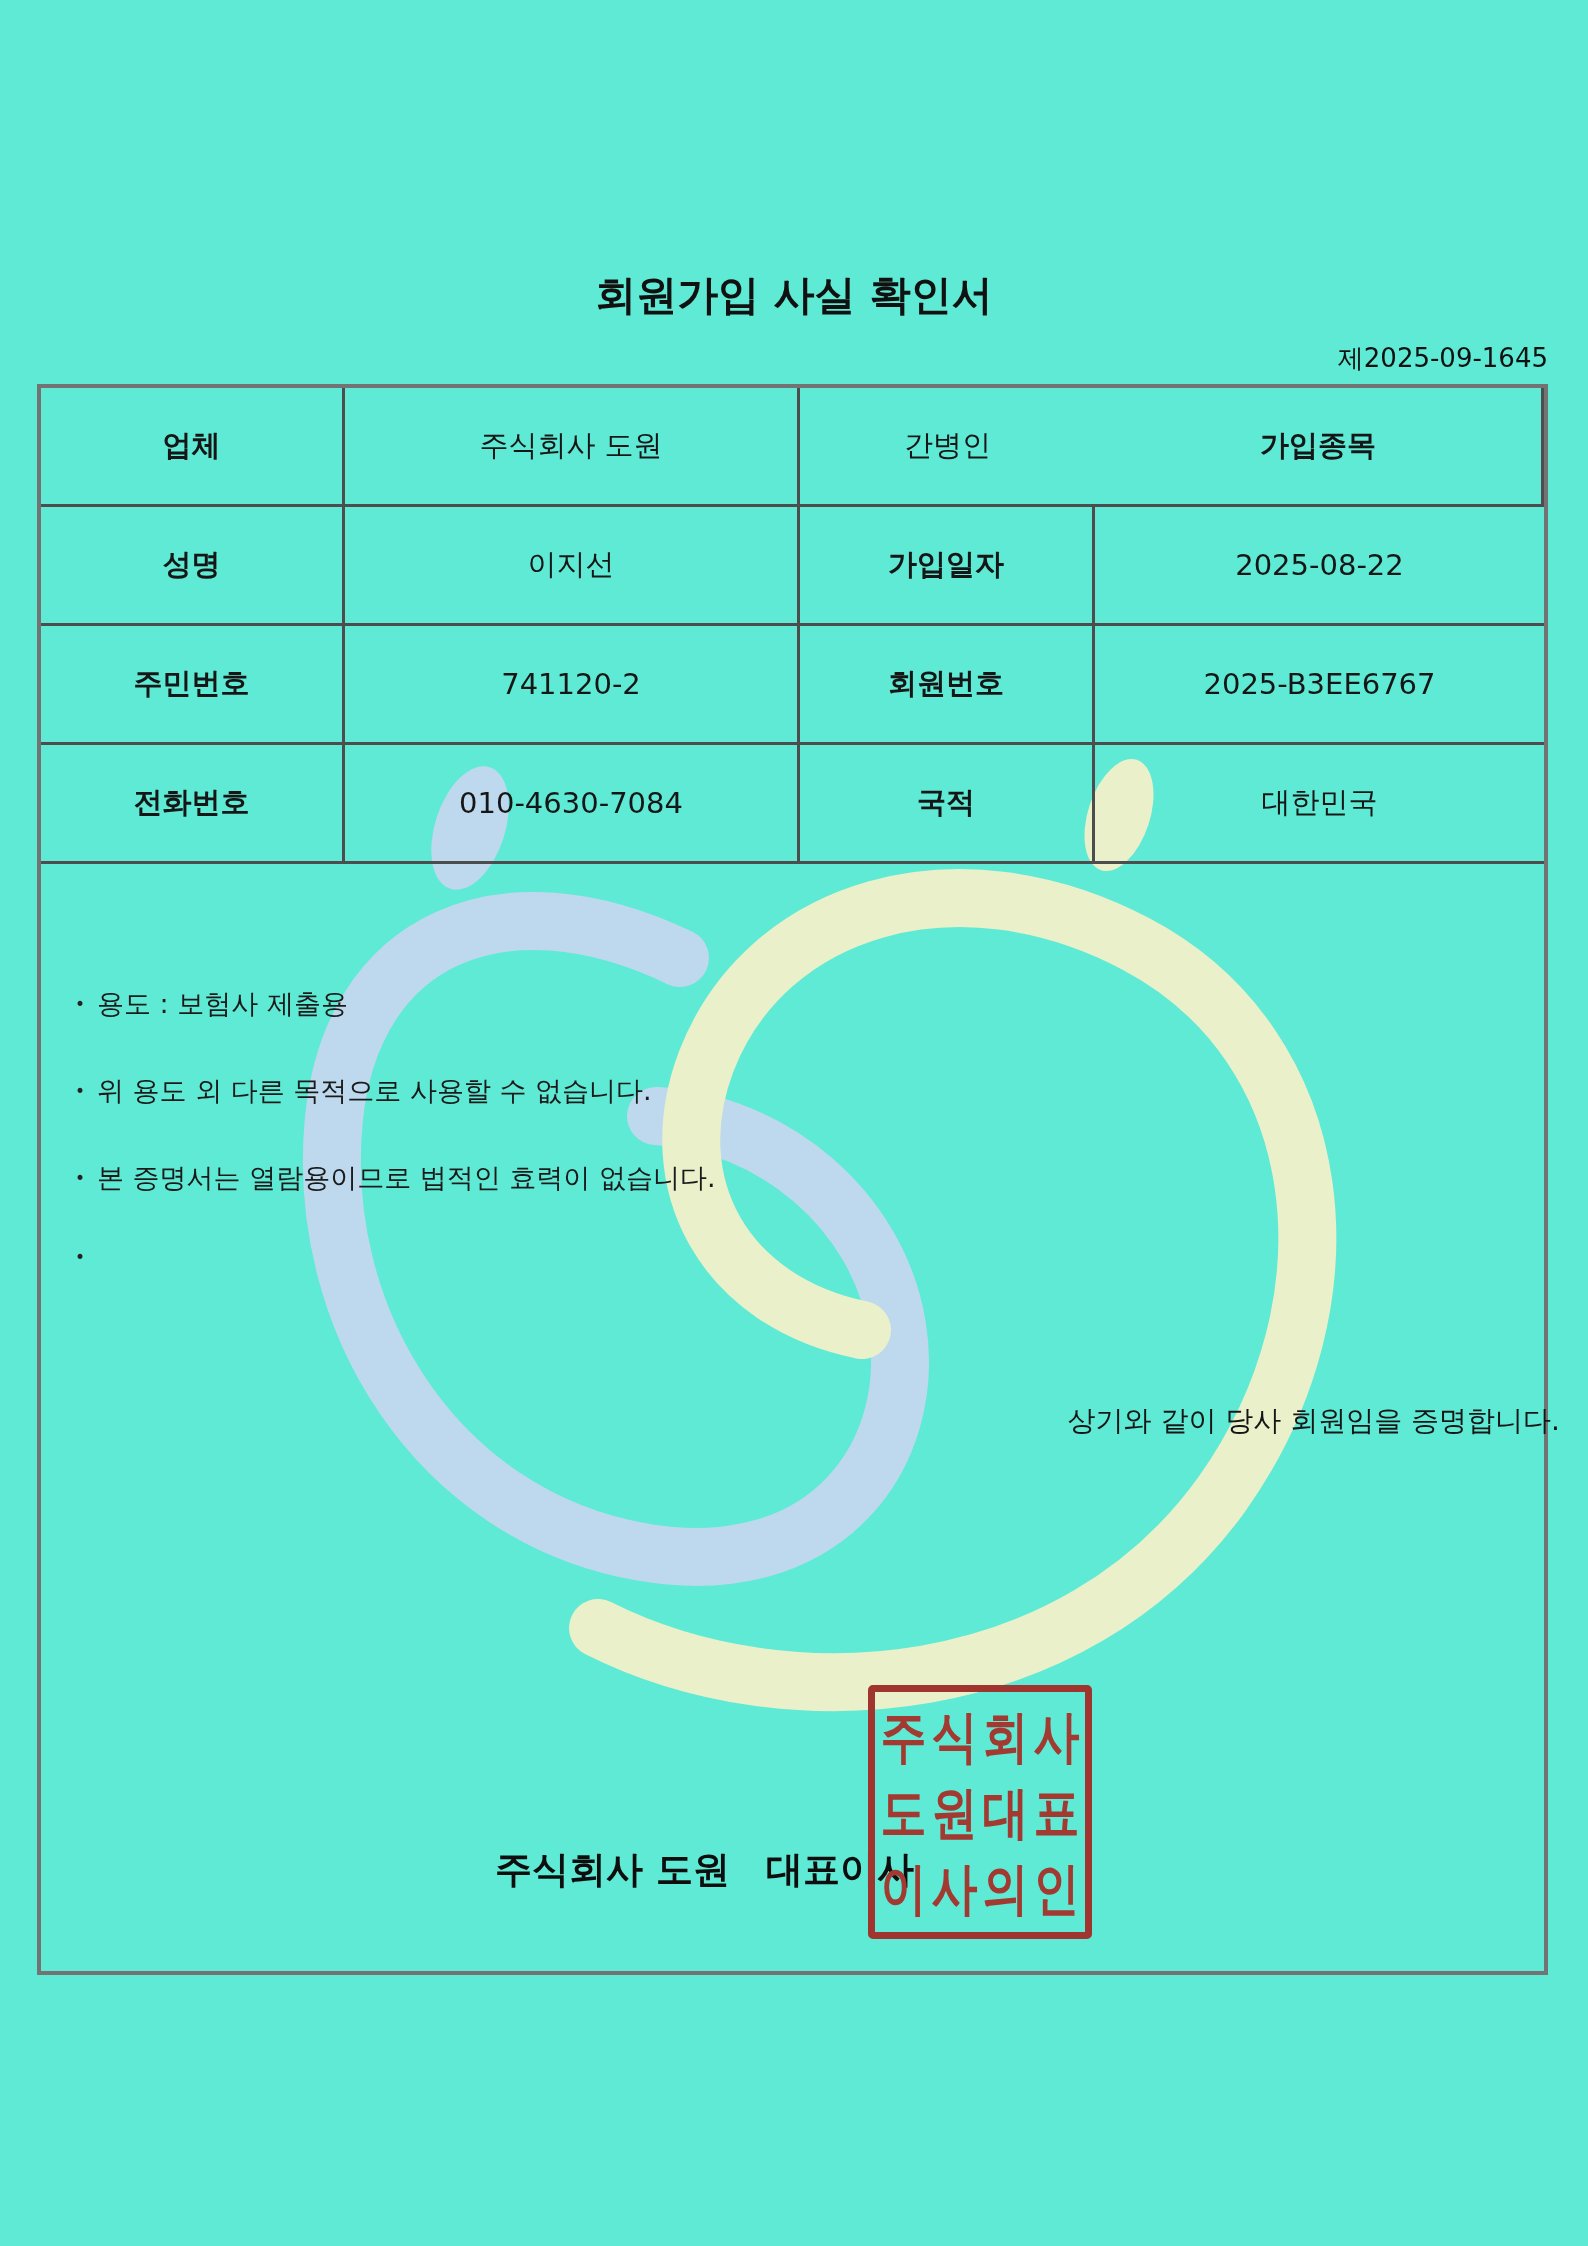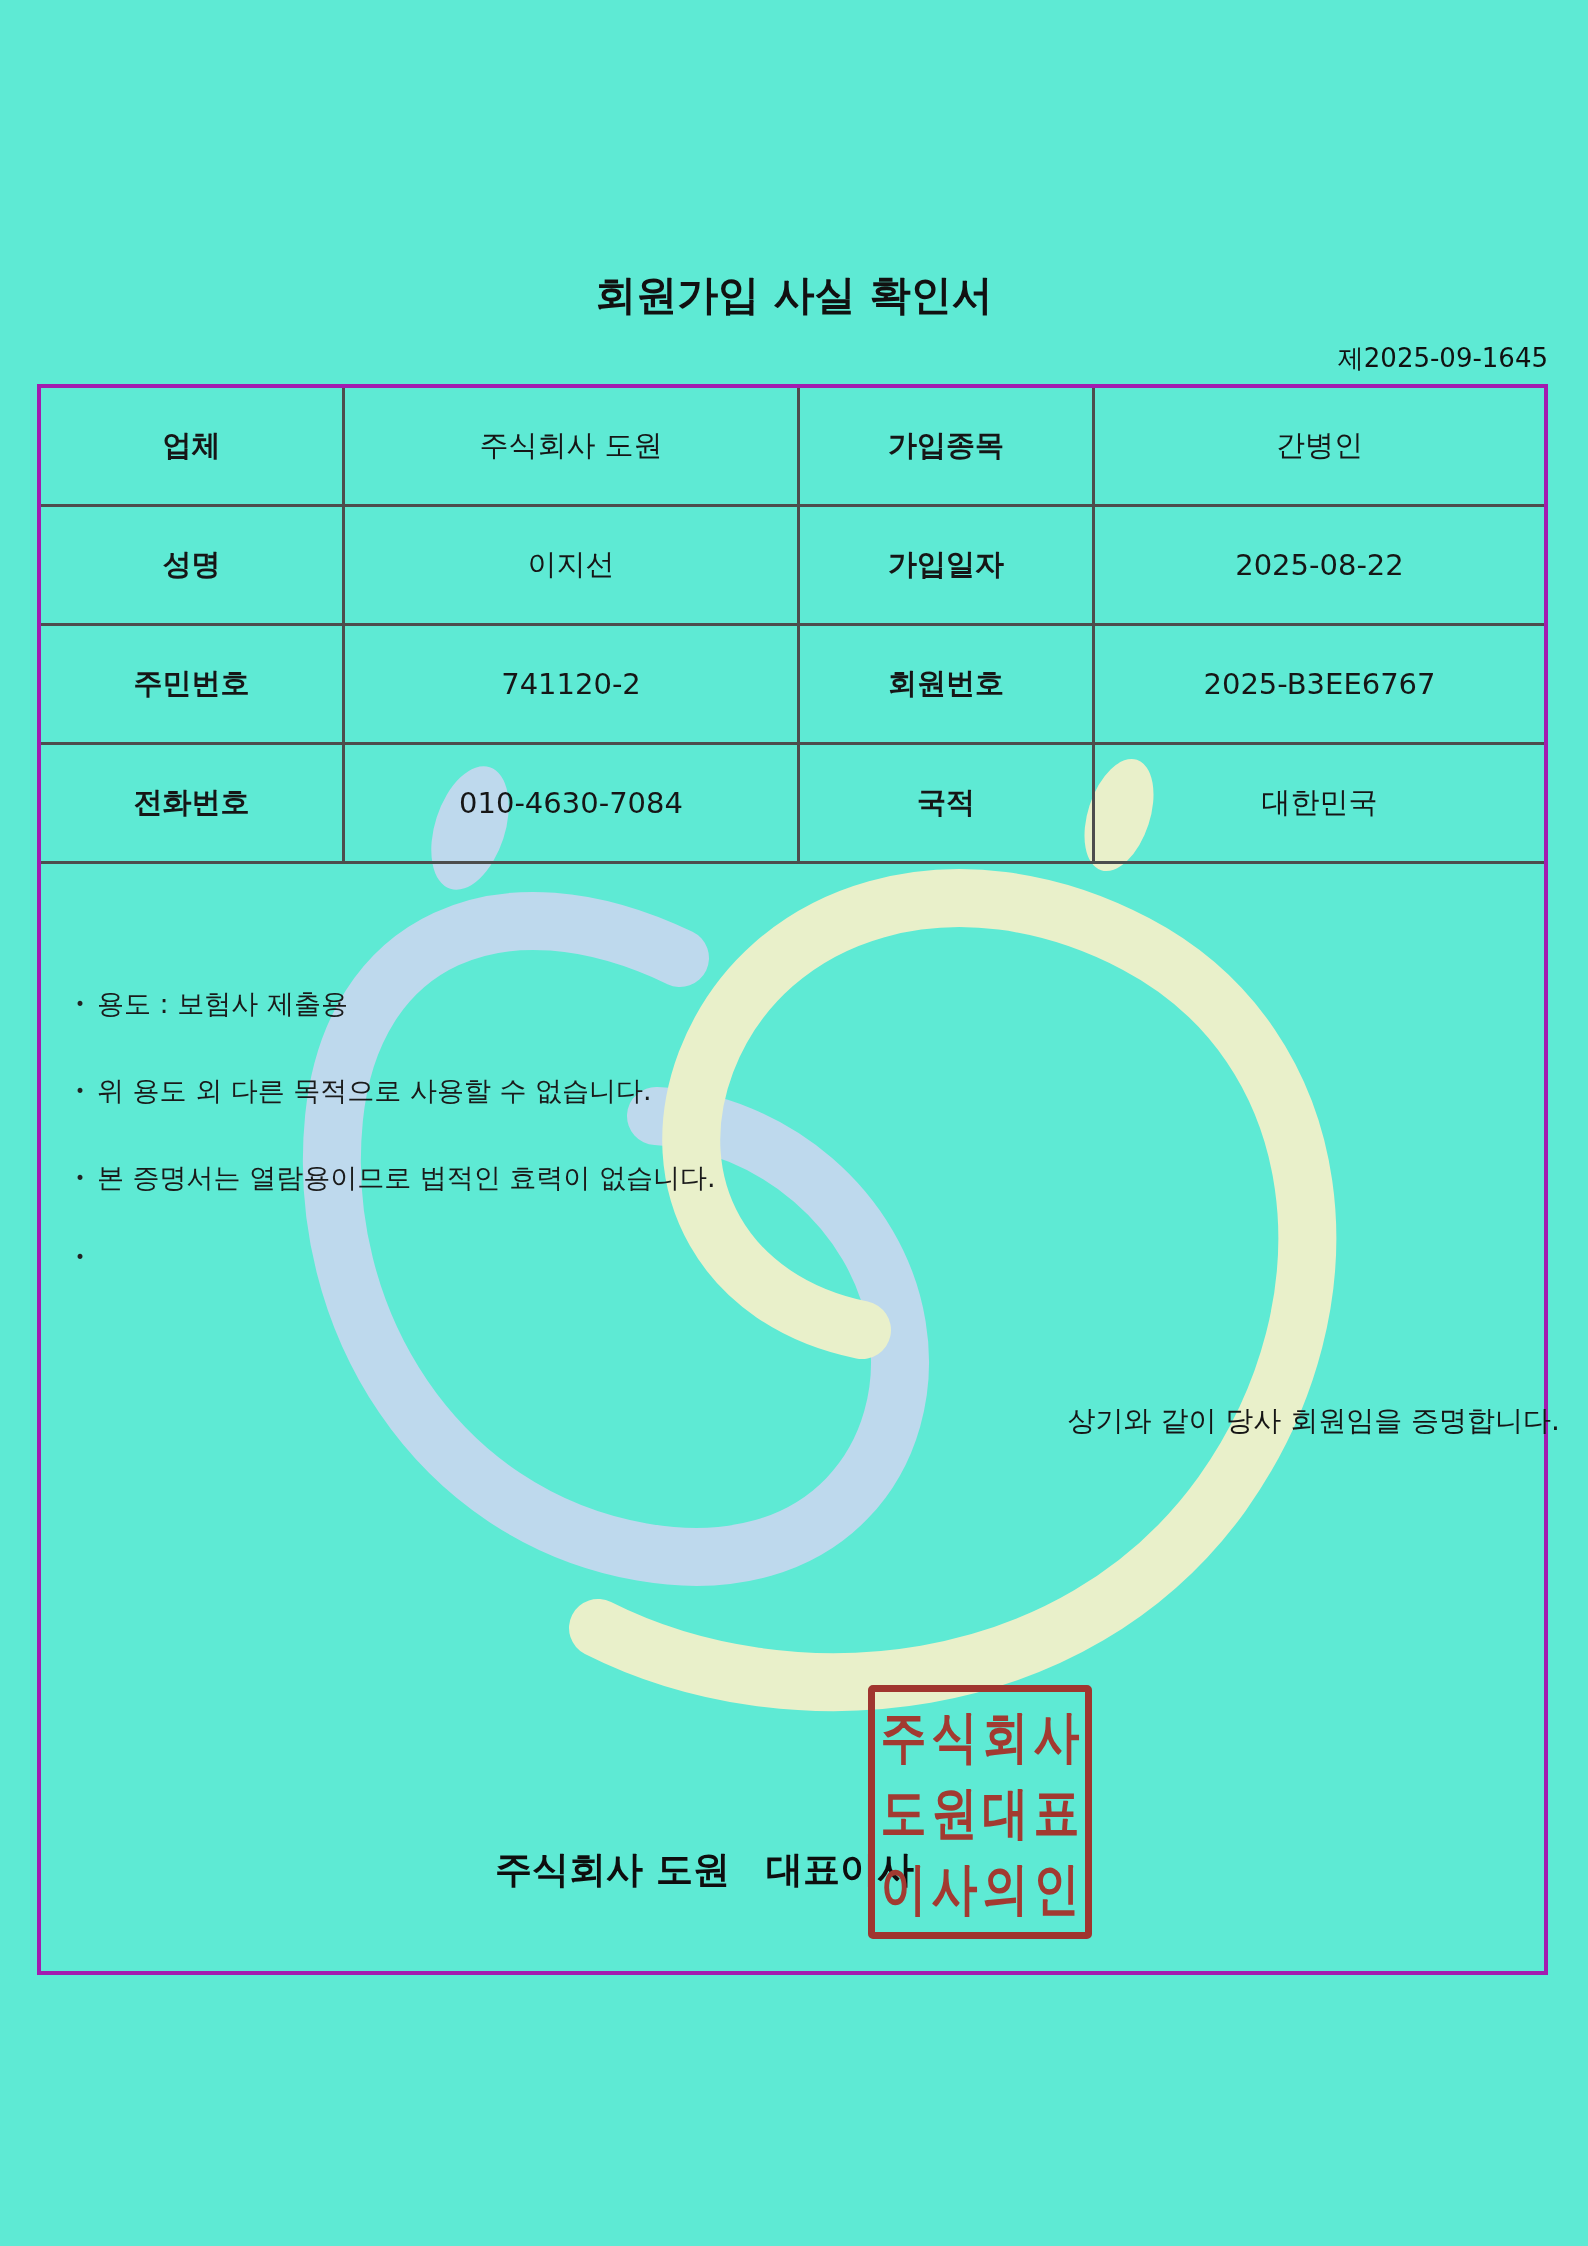--- a/index.html
+++ b/index.html
@@ -19,21 +19,21 @@
     text-align:center;font-size:41px;font-weight:700;color:#111;
   }
   .doc-number{
     position:absolute;top:341px;right:40px;
     font-size:26px;color:#111;
   }
 
   .doc-table{
     position:absolute;left:37px;top:384px;
     width:1511px;height:1591px;
-    border:4px solid #a21caf;
+    border:4px solid #737373;
     box-sizing:border-box;
     display:grid;
     grid-template-columns:304px 455px 295px 1fr;
     grid-template-rows:119px 119px 119px 119px 1fr;
     background:transparent;
   }
   .cell{
     border-right:3px solid #4d4d4d;
     border-bottom:3px solid #4d4d4d;
     display:flex;align-items:center;justify-content:center;
@@ -110,22 +110,22 @@
   <div class="content-layer">
 
     <div class="doc-title">회원가입 사실 확인서</div>
 
     <div class="doc-number">제2025-09-1645</div>
 
     <div class="doc-table">
 
       <div class="cell label">업체</div>
       <div class="cell">주식회사 도원</div>
+      <div class="cell last">간병인</div>
       <div class="cell label">가입종목</div>
-      <div class="cell last">간병인</div>
 
       <div class="cell label">성명</div>
       <div class="cell">이지선</div>
       <div class="cell label">가입일자</div>
       <div class="cell last">2025-08-22</div>
 
       <div class="cell label">주민번호</div>
       <div class="cell">741120-2</div>
       <div class="cell label">회원번호</div>
       <div class="cell last">2025-B3EE6767</div>

